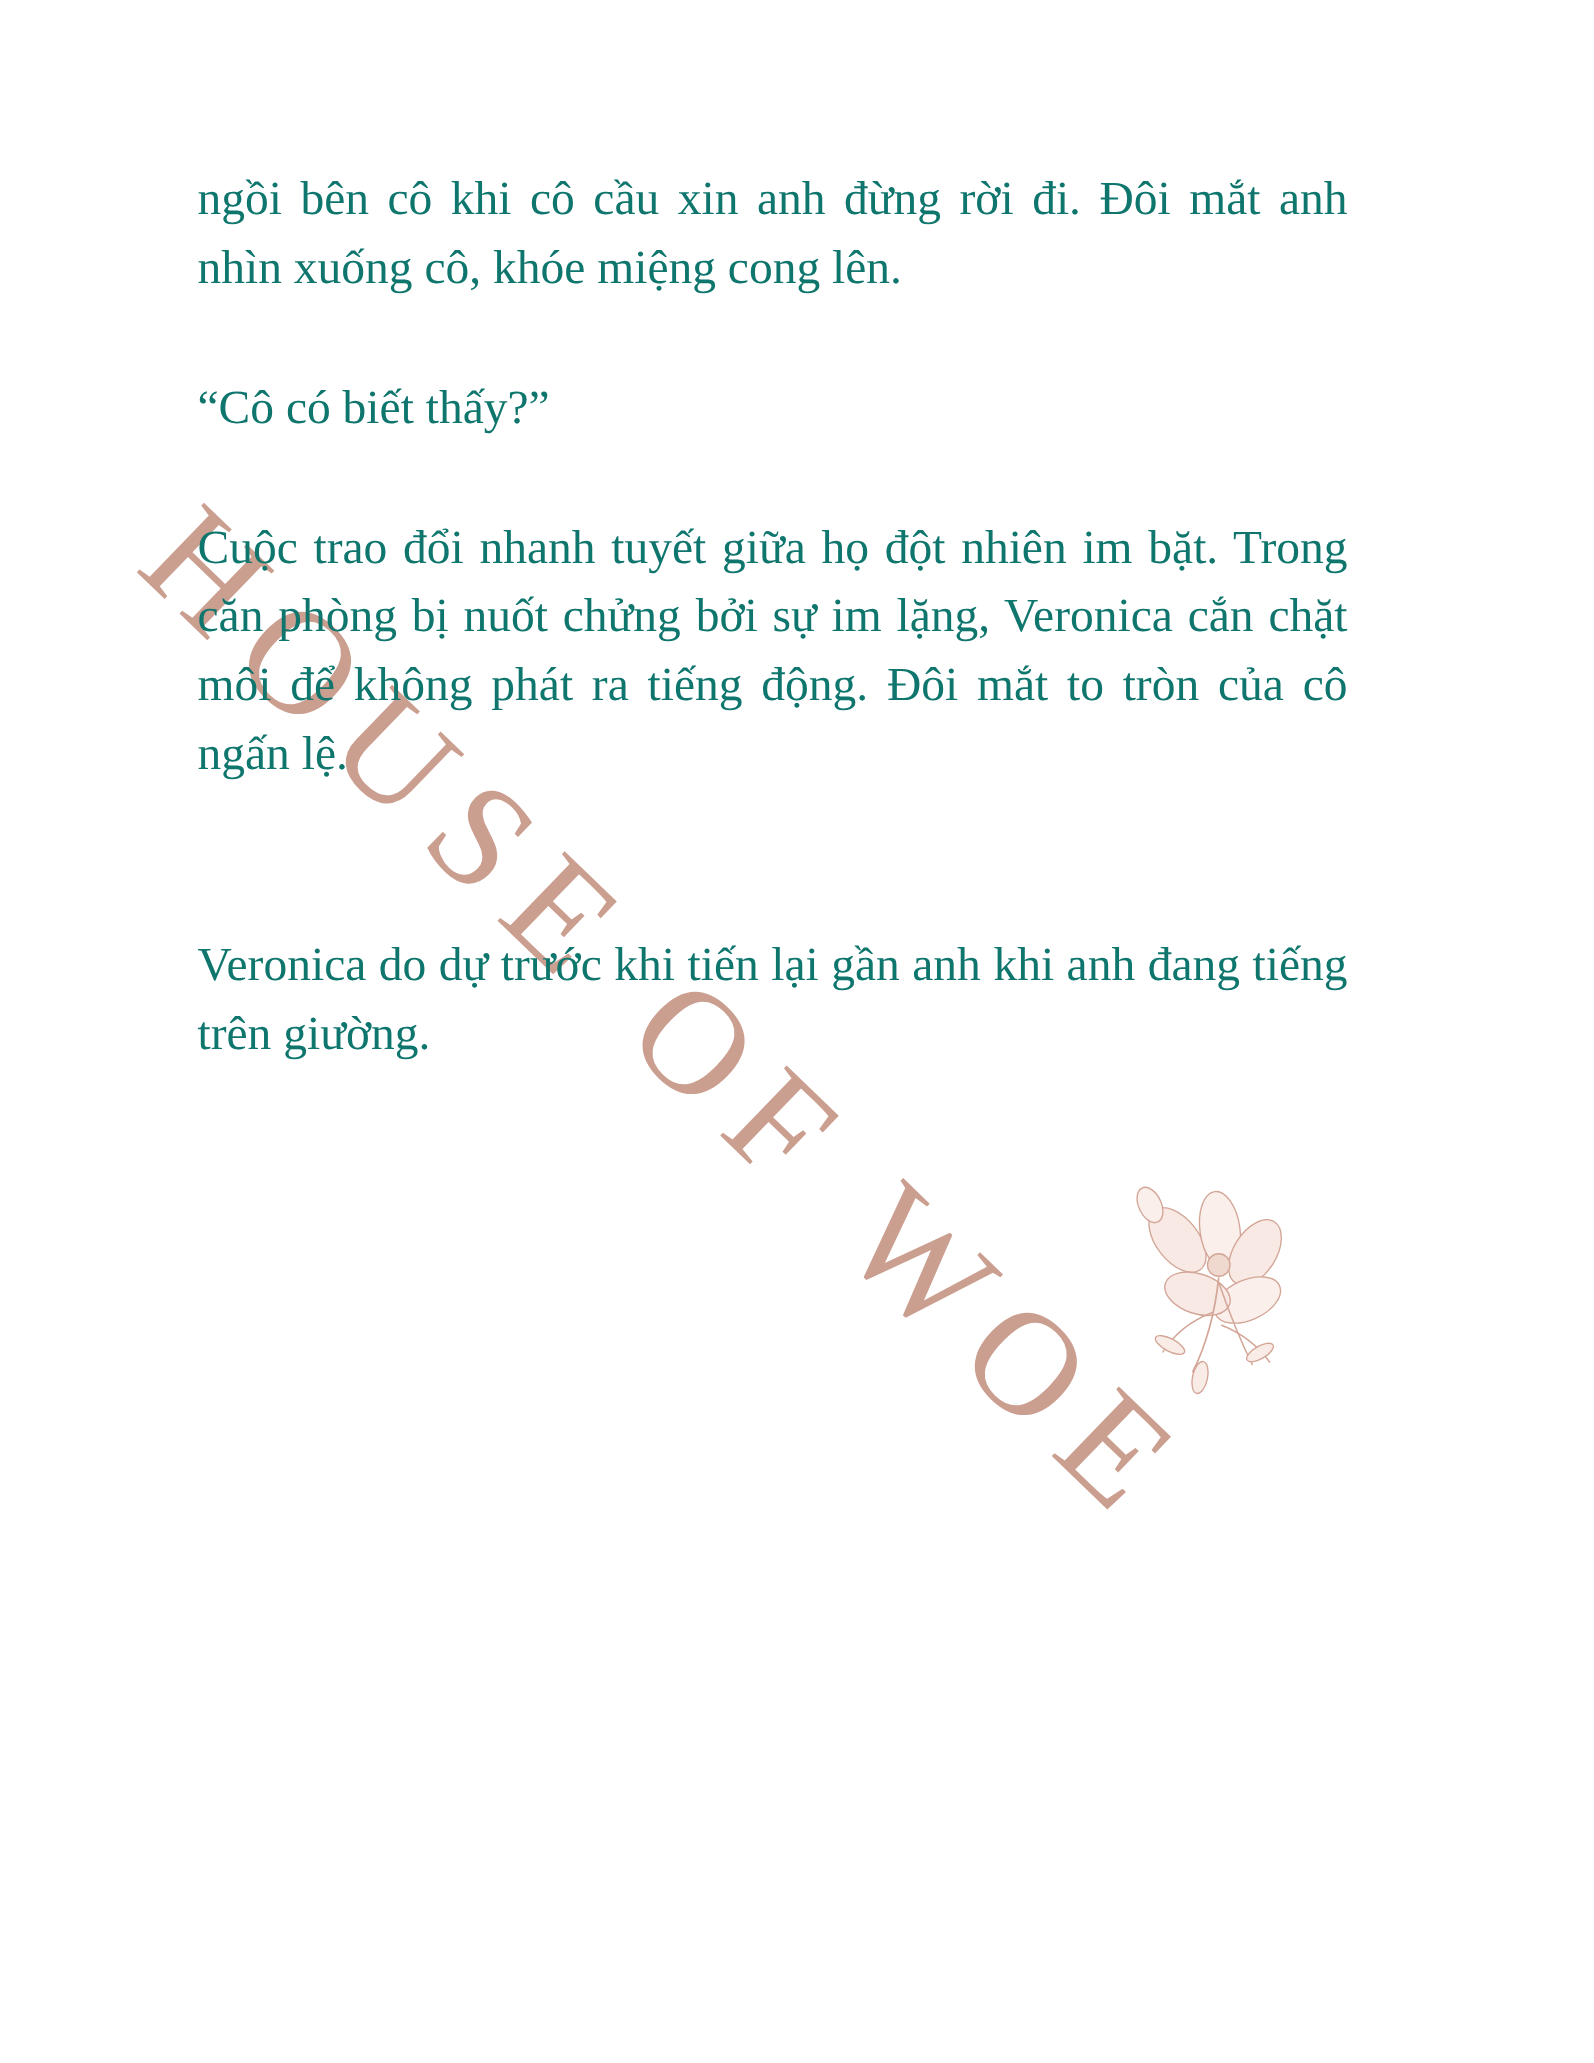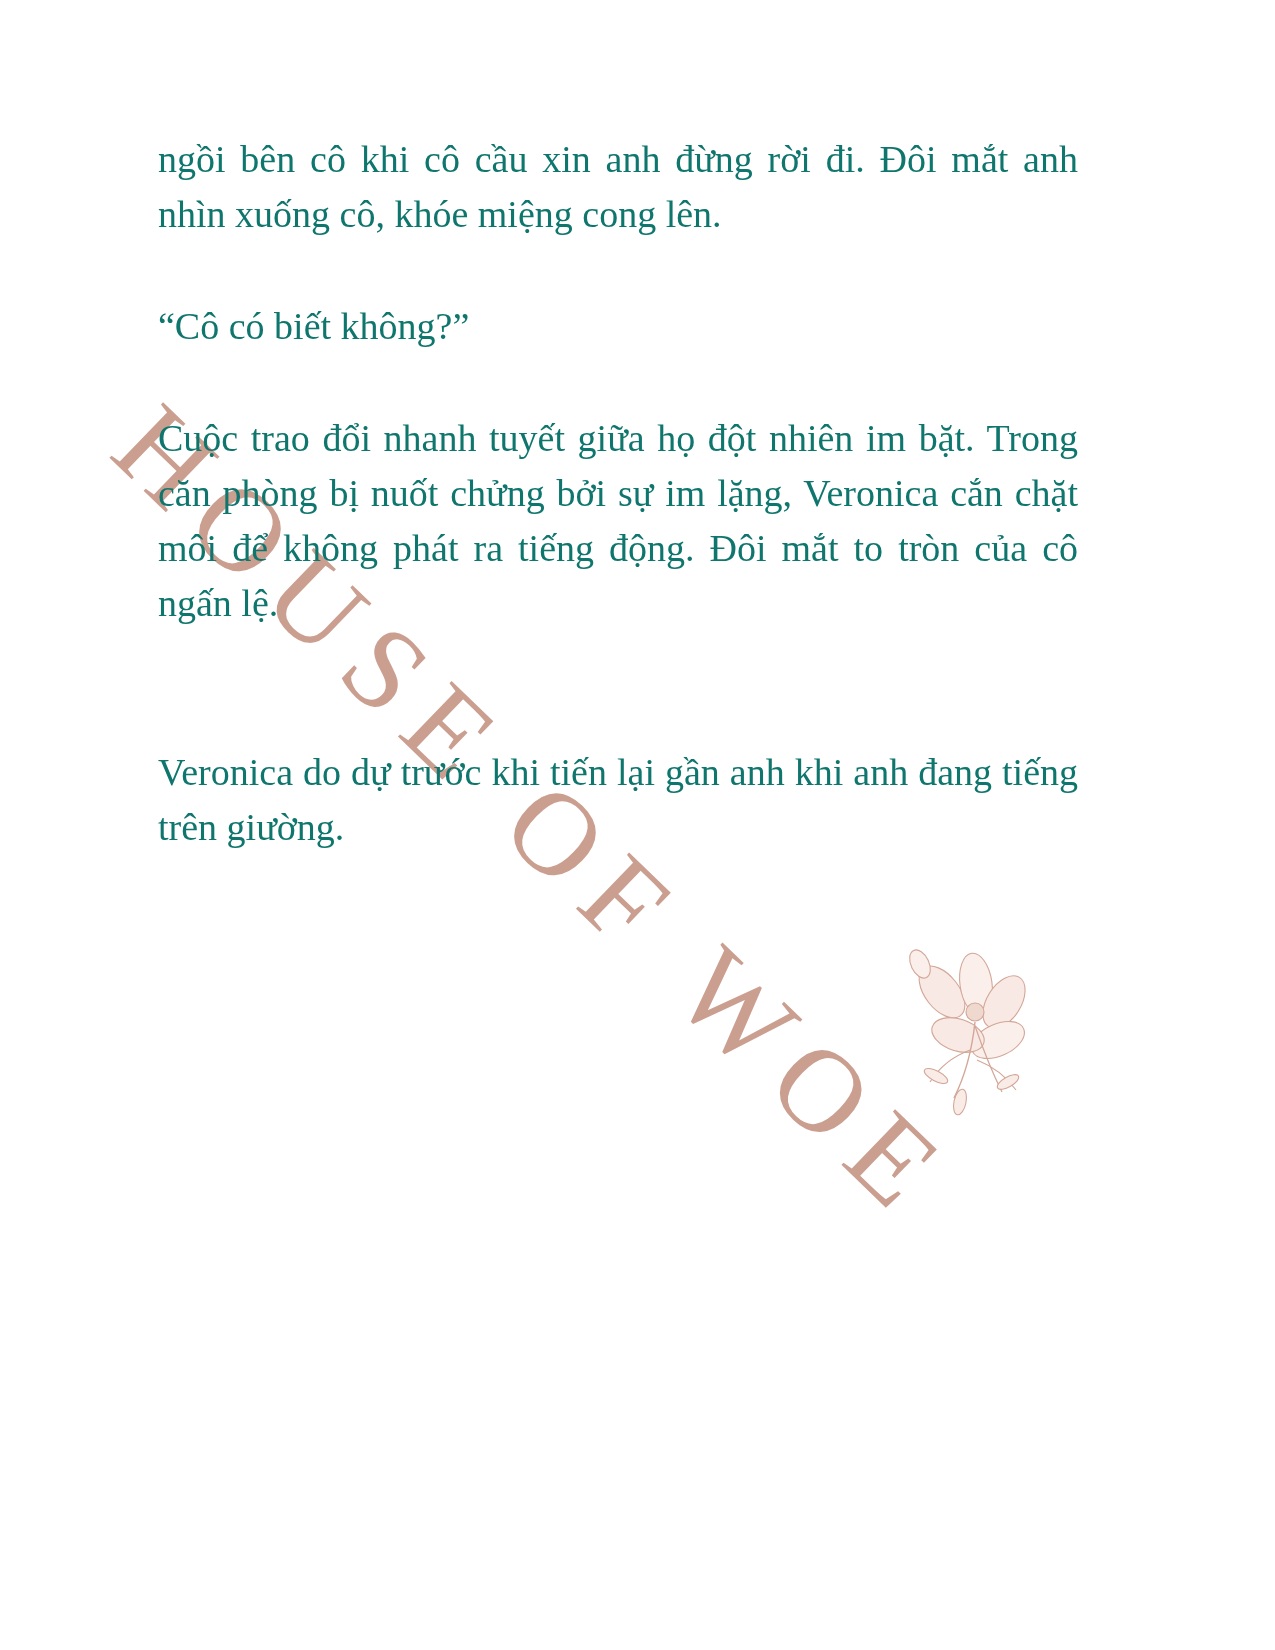--- a/index.html
+++ b/index.html
@@ -98,21 +98,21 @@
         <ellipse cx="56" cy="136" rx="13" ry="5" transform="rotate(28 56 136)" fill="#f7e8e1"></ellipse>
         <ellipse cx="128" cy="142" rx="12" ry="5" transform="rotate(-30 128 142)" fill="#f7e8e1"></ellipse>
         <ellipse cx="80" cy="162" rx="6" ry="13" transform="rotate(12 80 162)" fill="#f7e8e1"></ellipse>
       </g>
     </svg>
   </div>
 
   <div class="content">
     <p class="para">ngồi bên cô khi cô cầu xin anh đừng rời đi. Đôi mắt anh nhìn xuống cô, khóe miệng cong lên.</p>
     <div class="spacer-md"></div>
-    <p class="para">“Cô có biết không?”</p>
+    <p class="para">“Cô có biết thấy?”</p>
     <div class="spacer-md"></div>
     <p class="para">Cuộc trao đổi nhanh tuyết giữa họ đột nhiên im bặt. Trong căn phòng bị nuốt chửng bởi sự im lặng, Veronica cắn chặt môi để không phát ra tiếng động. Đôi mắt to tròn của cô ngấn lệ.</p>
     <div class="spacer-md"></div>
     <div class="spacer-md"></div>
     <p class="para">Veronica do dự trước khi tiến lại gần anh khi anh đang tiếng trên giường.</p>
     <div class="spacer-md"></div>
     <div class="spacer-lg"></div>
   </div>
 
 </div>

